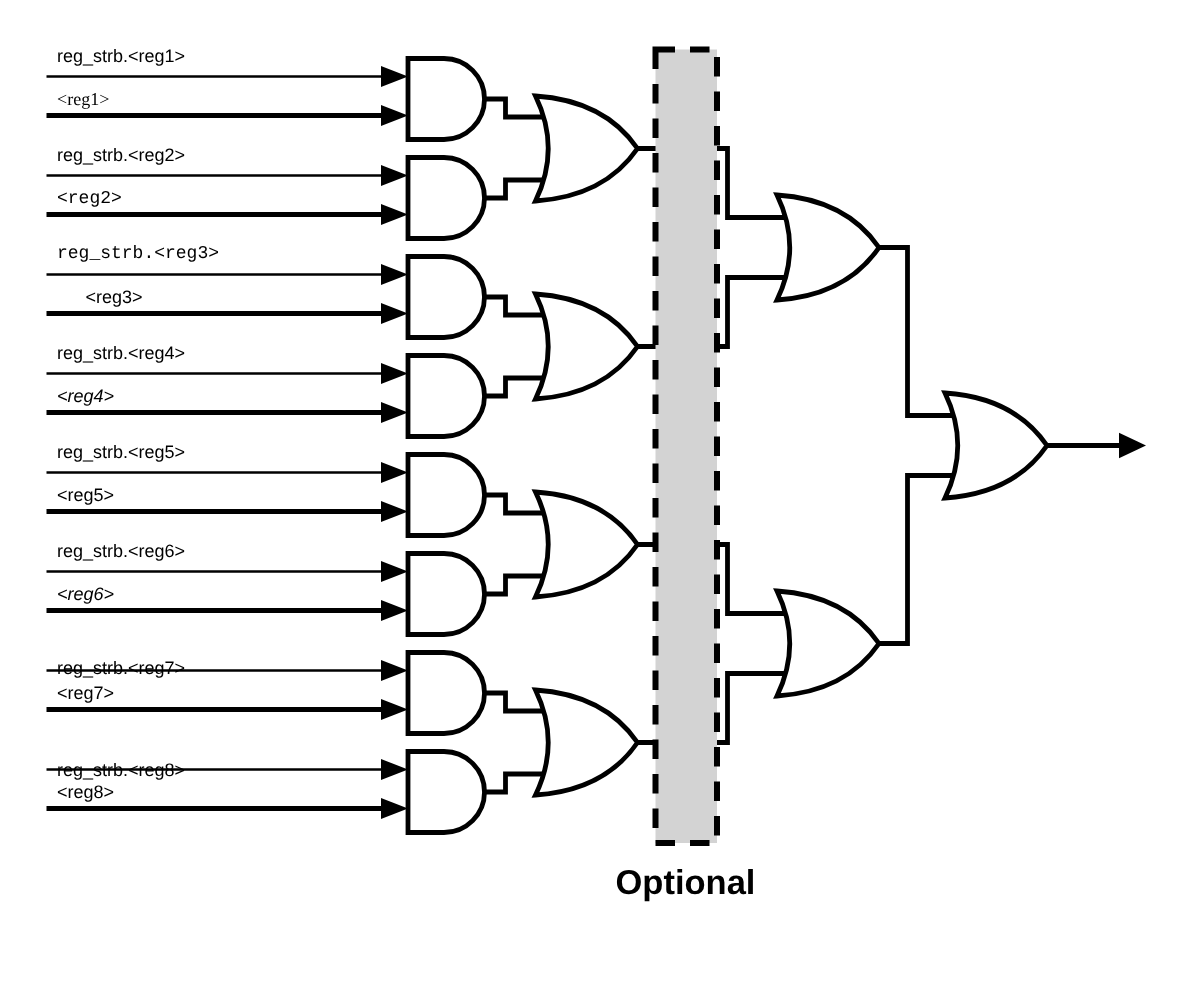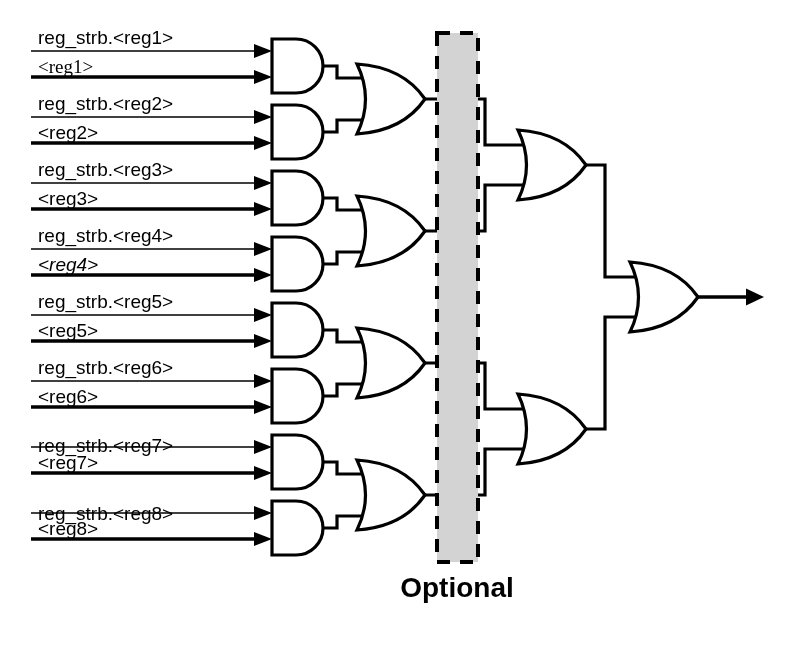--- a/index.html
+++ b/index.html
@@ -16,33 +16,33 @@
     overflow: hidden;
   }
   .canvas svg {
     position: absolute;
     left: 0;
     top: 0;
   }
   .siglabel {
     position: absolute;
     left: 38px;
-    font-size: 19px;
+    font-size: 12px;
     line-height: 19px;
     color: #000000;
     white-space: nowrap;
   }
   .caption {
     position: absolute;
     left: 457px;
     top: 573px;
     transform: translateX(-50%);
     text-align: center;
     font-weight: bold;
-    font-size: 28px;
+    font-size: 23px;
     line-height: 30px;
     color: #000000;
     white-space: nowrap;
   }
 </style>
 </head>
 <body>
 
 <div class="canvas">
   <svg id="circuit" width="802" height="656" viewBox="0 0 802 656">
@@ -114,29 +114,29 @@
         <path d="M 518 130 Q 564 133 586 165 Q 564 197 518 200 Q 535 165 518 130 Z"></path>
         <path d="M 518 394 Q 564 397 586 429 Q 564 461 518 464 Q 535 429 518 394 Z"></path>
         <path d="M 630 262 Q 676 265 698 297 Q 676 329 630 332 Q 647 297 630 262 Z"></path>
       </g>
       <rect x="437" y="33" width="41" height="529" fill="#d3d3d3" stroke="#000000" stroke-width="4" stroke-dasharray="13 10"></rect>
     </svg>
   <div id="labels">
       <div class="siglabel" style="top: 28px;">reg_strb.&lt;reg1&gt;</div>
       <div class="siglabel" style="top: 57px; font-family: Liberation Serif, serif;">&lt;reg1&gt;</div>
       <div class="siglabel" style="top: 94px;">reg_strb.&lt;reg2&gt;</div>
-      <div class="siglabel" style="top: 123px;">&lt;reg2&gt;</div>
-      <div class="siglabel" style="top: 160px;">reg_strb.&lt;reg3&gt;</div>
-      <div class="siglabel" style="top: 189px;">&lt;reg3&gt;</div>
+      <div class="siglabel" style="top: 123px; font-family: Liberation Mono, monospace;">&lt;reg2&gt;</div>
+      <div class="siglabel" style="top: 160px; font-family: Liberation Mono, monospace;">reg_strb.&lt;reg3&gt;</div>
+      <div class="siglabel" style="top: 189px; margin-left: 19px;">&lt;reg3&gt;</div>
       <div class="siglabel" style="top: 226px;">reg_strb.&lt;reg4&gt;</div>
       <div class="siglabel" style="top: 255px; font-style: italic;">&lt;reg4&gt;</div>
       <div class="siglabel" style="top: 292px;">reg_strb.&lt;reg5&gt;</div>
       <div class="siglabel" style="top: 321px;">&lt;reg5&gt;</div>
       <div class="siglabel" style="top: 358px;">reg_strb.&lt;reg6&gt;</div>
-      <div class="siglabel" style="top: 387px;">&lt;reg6&gt;</div>
+      <div class="siglabel" style="top: 387px; font-style: italic;">&lt;reg6&gt;</div>
       <div class="siglabel" style="top: 436px; text-align: right;">reg_strb.&lt;reg7&gt;</div>
       <div class="siglabel" style="top: 453px;">&lt;reg7&gt;</div>
       <div class="siglabel" style="top: 504px;">reg_strb.&lt;reg8&gt;</div>
       <div class="siglabel" style="top: 519px;">&lt;reg8&gt;</div>
     </div>
   <div class="caption">
     <div>Optional</div>
   </div>
 </div>
 

